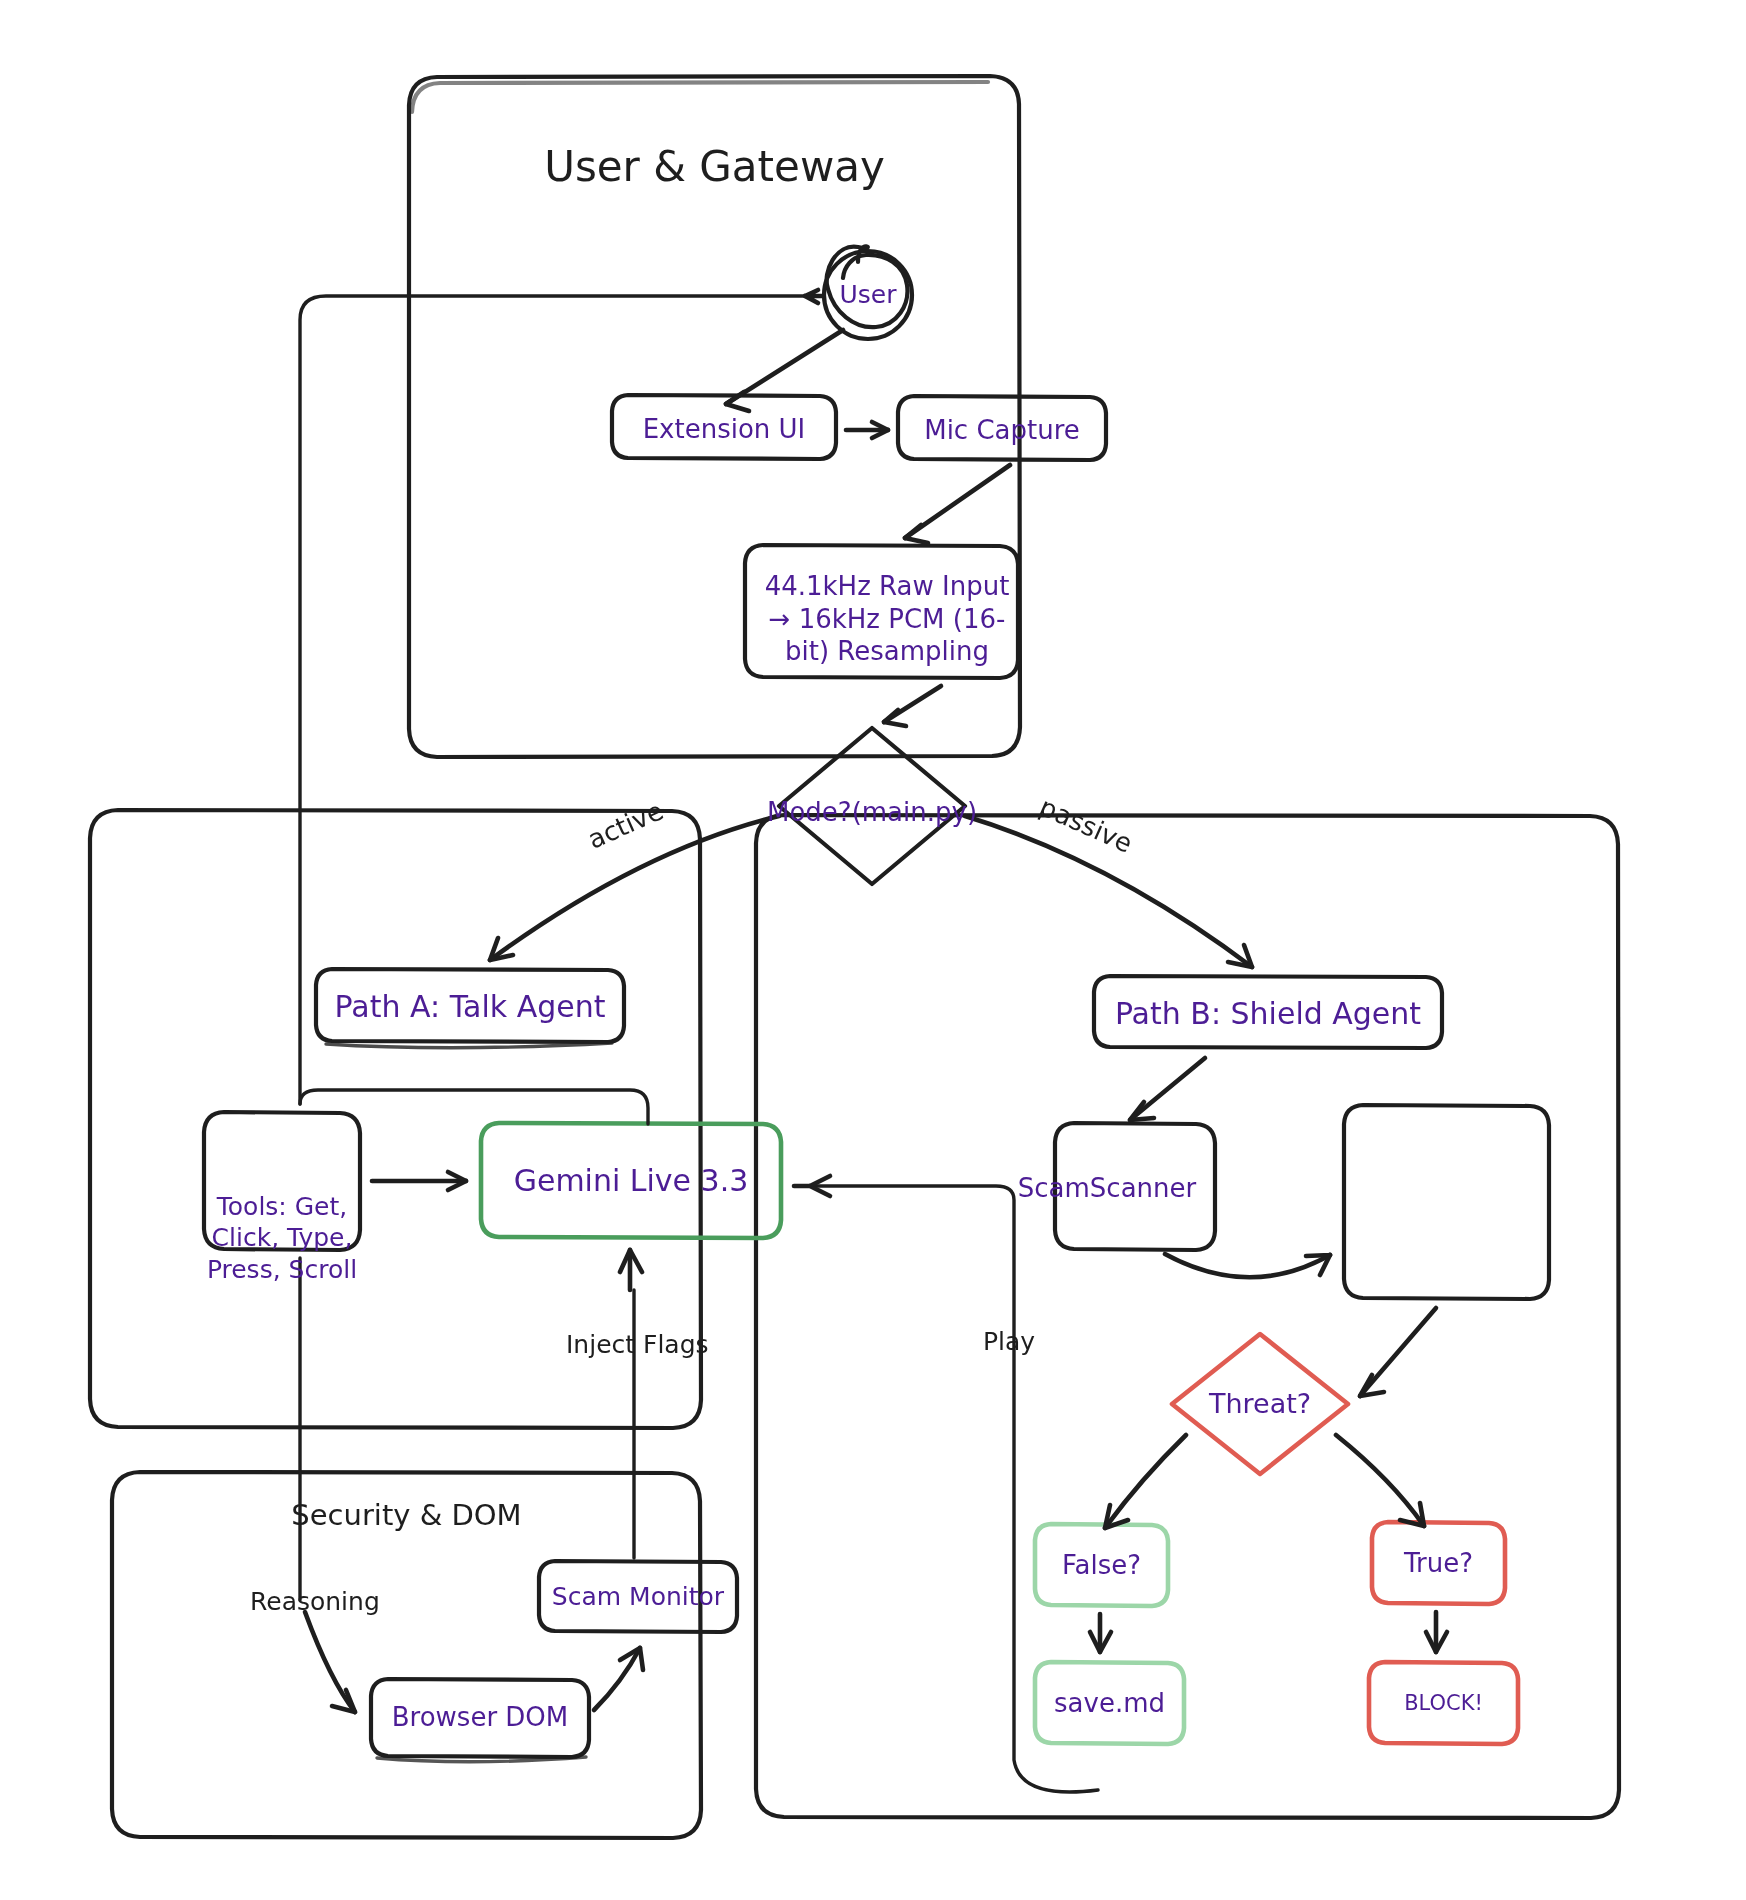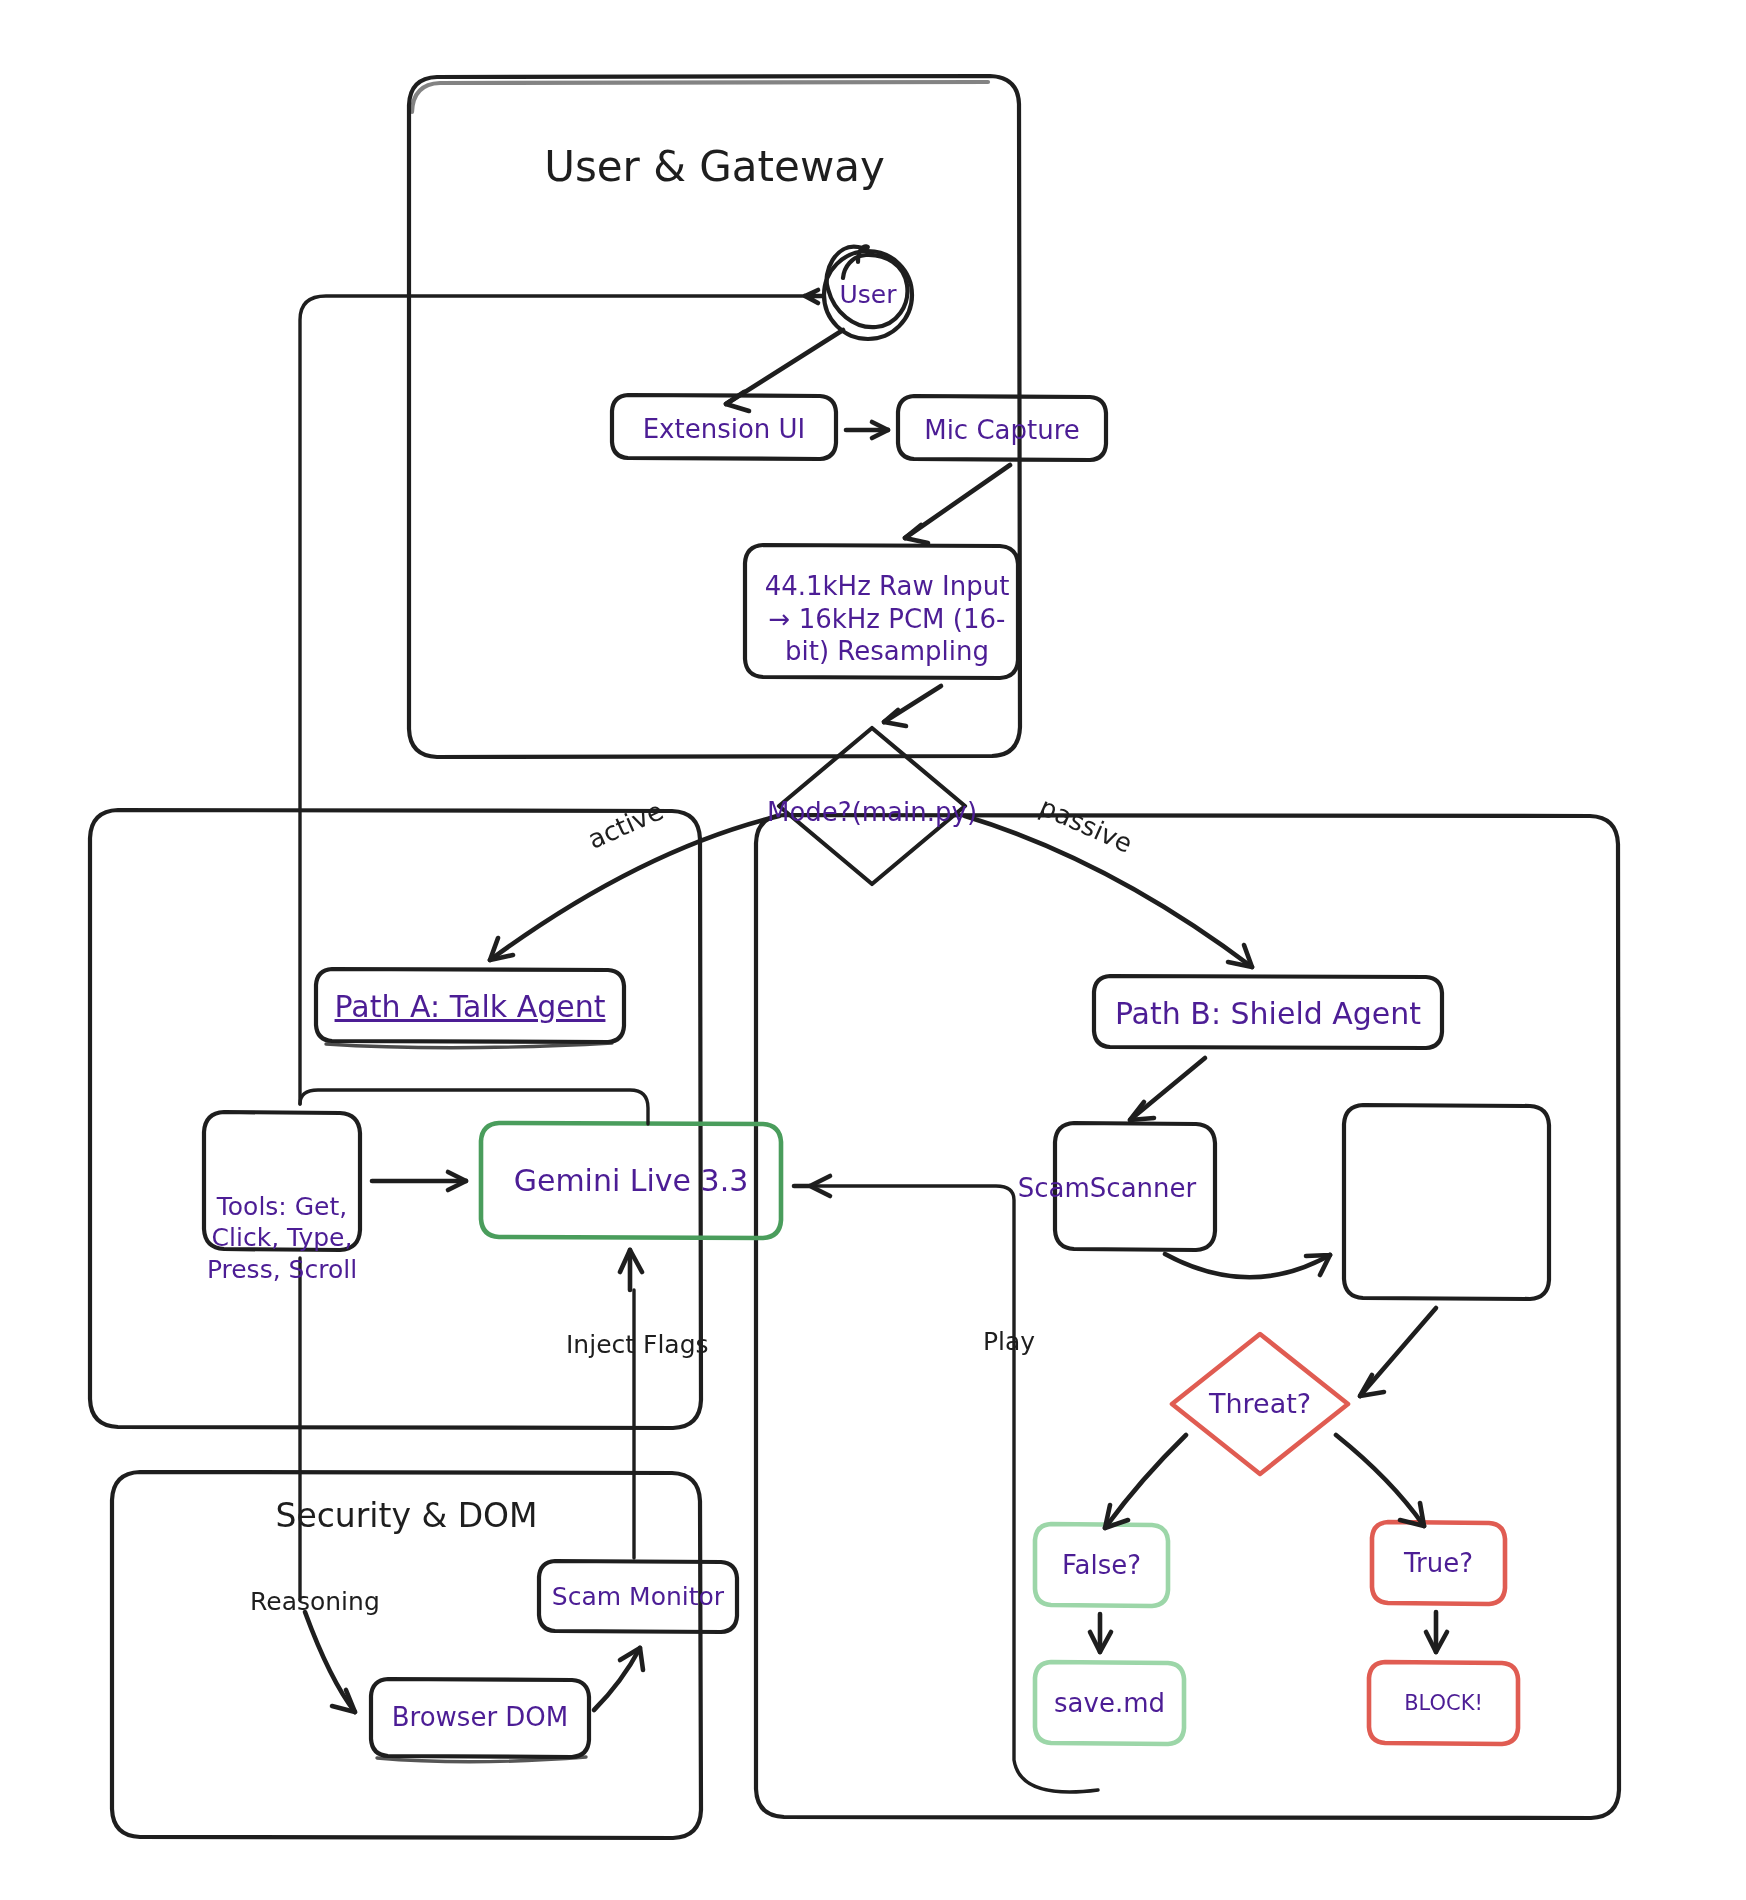--- a/index.html
+++ b/index.html
@@ -235,29 +235,29 @@
 
 <div class="node-label" style="left:792px;top:781px;width:160px;height:62px;font-size:26px;flex-direction:row;">
   <span>Mode?</span>
   <span>(main.py)</span>
 </div>
 
 <div class="edge-label" style="left:586px;top:810px;font-size:26px;transform:rotate(-24deg);">active</div>
 
 <div class="edge-label" style="left:1037px;top:810px;font-size:26px;transform:rotate(24deg);">passive</div>
 
-<div class="node-label" style="left:316px;top:989px;width:308px;height:36px;font-size:30px;text-decoration:underline;">Path A: Talk Agent</div>
+<div class="node-label" style="left:316px;top:989px;width:308px;height:36px;font-size:30px;">Path A: Talk Agent</div>
 
 <div class="node-label" style="left:204px;top:1190px;width:156px;height:96px;font-size:25px;">Tools: Get, Click, Type, Press, Scroll</div>
 
 <div class="node-label" style="left:481px;top:1162px;width:300px;height:38px;font-size:30px;">Gemini Live 3.3</div>
 
 <div class="edge-label" style="left:566px;top:1330px;font-size:25px;">Inject Flags</div>
 
-<div class="grp-title" style="left:112px;top:1490px;width:589px;height:50px;font-size:33px;">Security &amp; DOM</div>
+<div class="grp-title" style="left:112px;top:1490px;width:589px;height:50px;font-size:29px;">Security &amp; DOM</div>
 
 <div class="edge-label" style="left:250px;top:1587px;font-size:25px;">Reasoning</div>
 
 <div class="node-label" style="left:539px;top:1580px;width:198px;height:34px;font-size:25px;">Scam Monitor</div>
 
 <div class="node-label" style="left:371px;top:1700px;width:218px;height:34px;font-size:26px;">Browser DOM</div>
 
 <div class="node-label" style="left:1094px;top:996px;width:348px;height:36px;font-size:30px;">Path B: Shield Agent</div>
 
 <div class="node-label" style="left:1027px;top:1148px;width:160px;height:80px;font-size:26px;flex-direction:row;">

